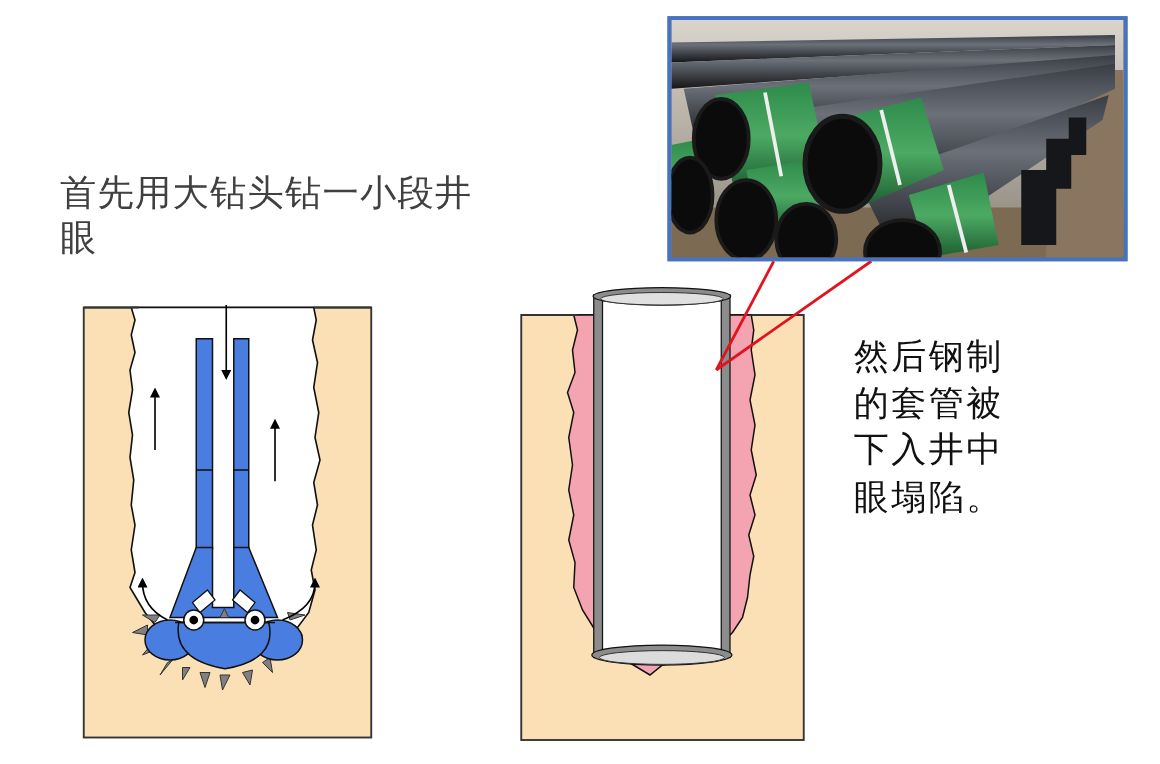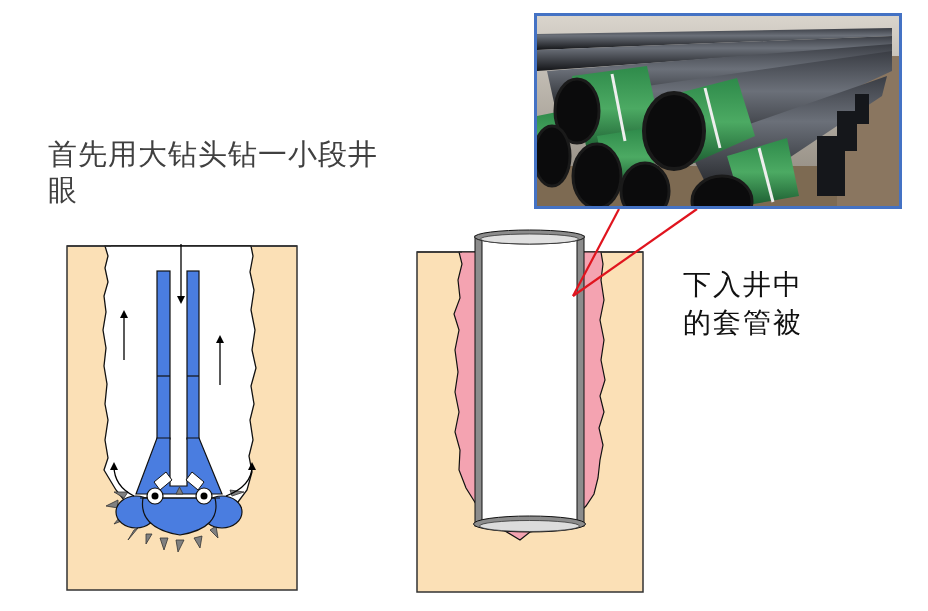--- a/index.html
+++ b/index.html
@@ -13,22 +13,24 @@
   .photo { position:absolute; left:534px; top:13px; width:368px; height:196px;
            border:3px solid #4472c4; box-sizing:border-box; overflow:hidden; background:#6a6a6a; }
   svg.stage { position:absolute; left:0; top:0; }
 </style>
 </head>
 <body>
 
 <div class="caption-left">首先用大钻头钻一小段井眼</div>
 
 <div class="caption-right">
+  <span>然后钢制</span>
+  <span>的套管被</span>
   <span>下入井中</span>
-  <span>的套管被</span>
+  <span>眼塌陷。</span>
 </div>
 
 <svg class="stage" width="928" height="611" viewBox="0 0 928 611">
   <defs>
     <marker id="arr" markerWidth="8" markerHeight="8" refX="4" refY="4" orient="auto" markerUnits="userSpaceOnUse">
       <path d="M0,0 L8,4 L0,8 z" fill="#000"></path>
     </marker>
   </defs>
 
   <g>

